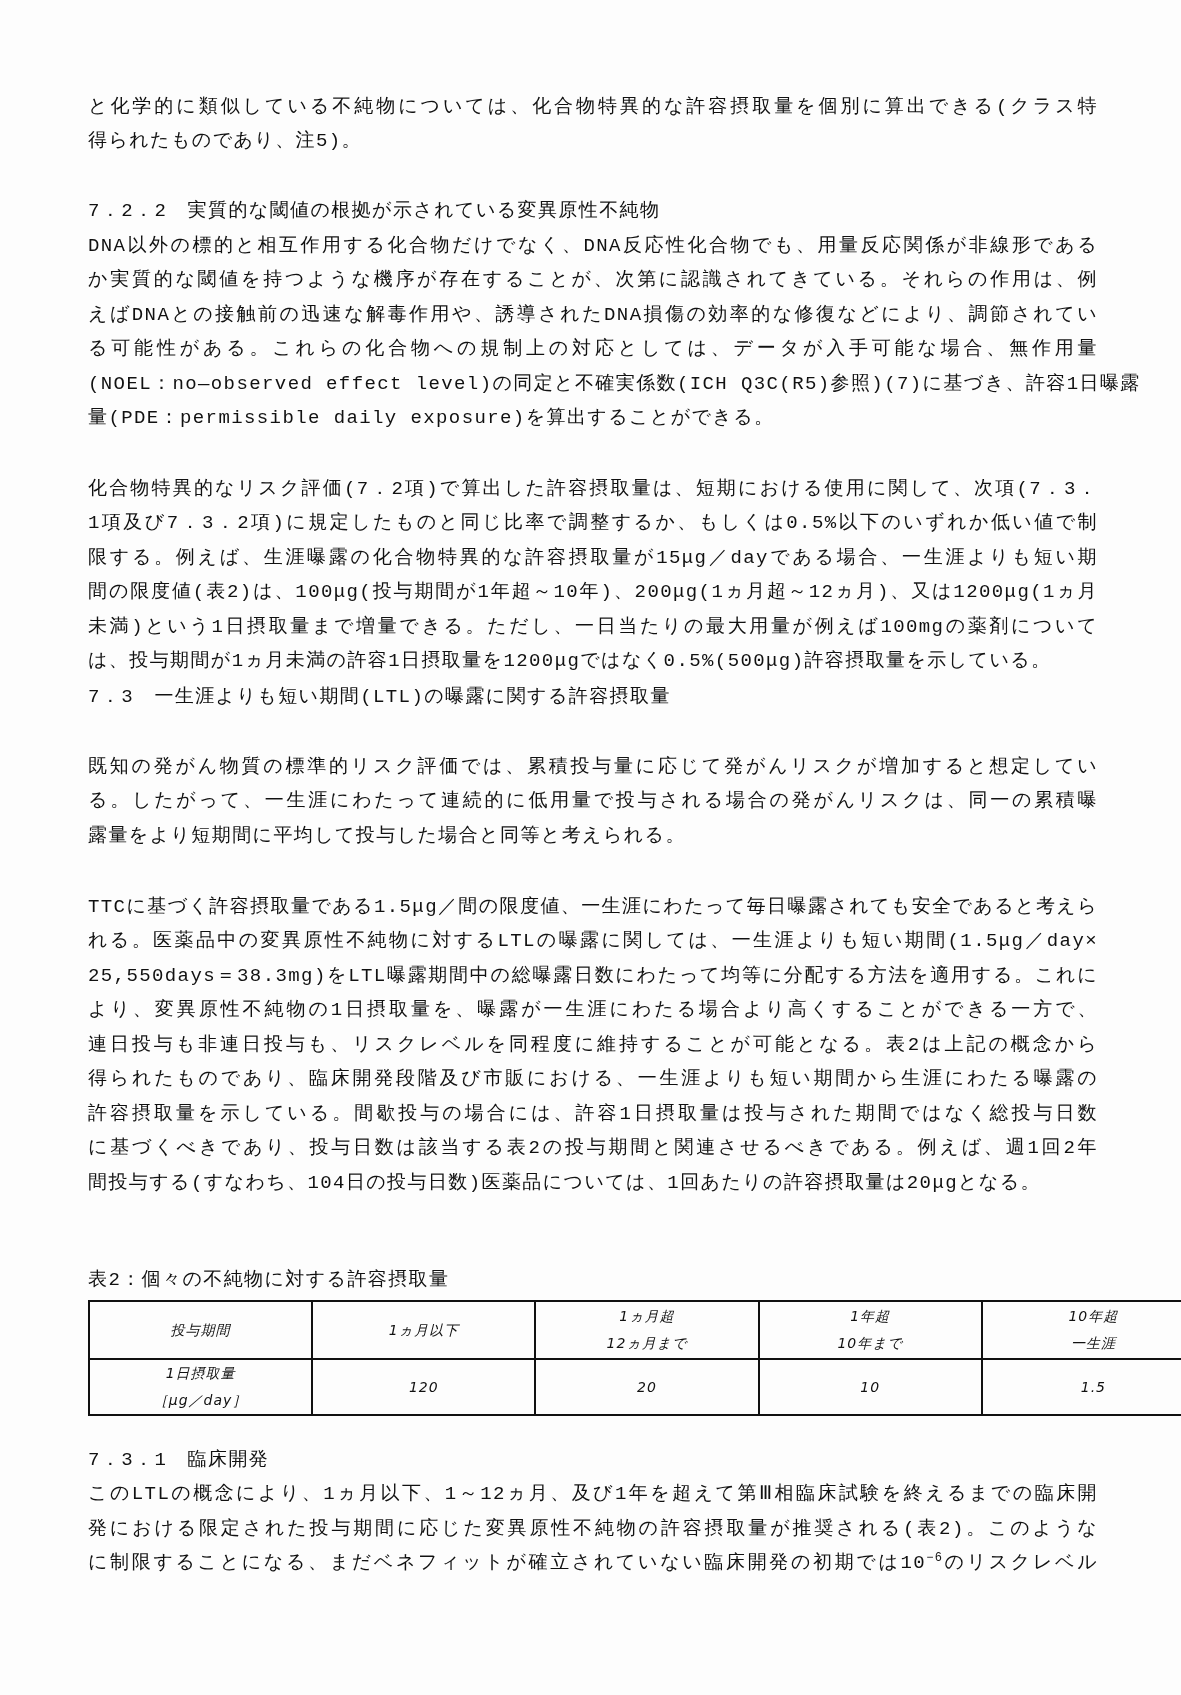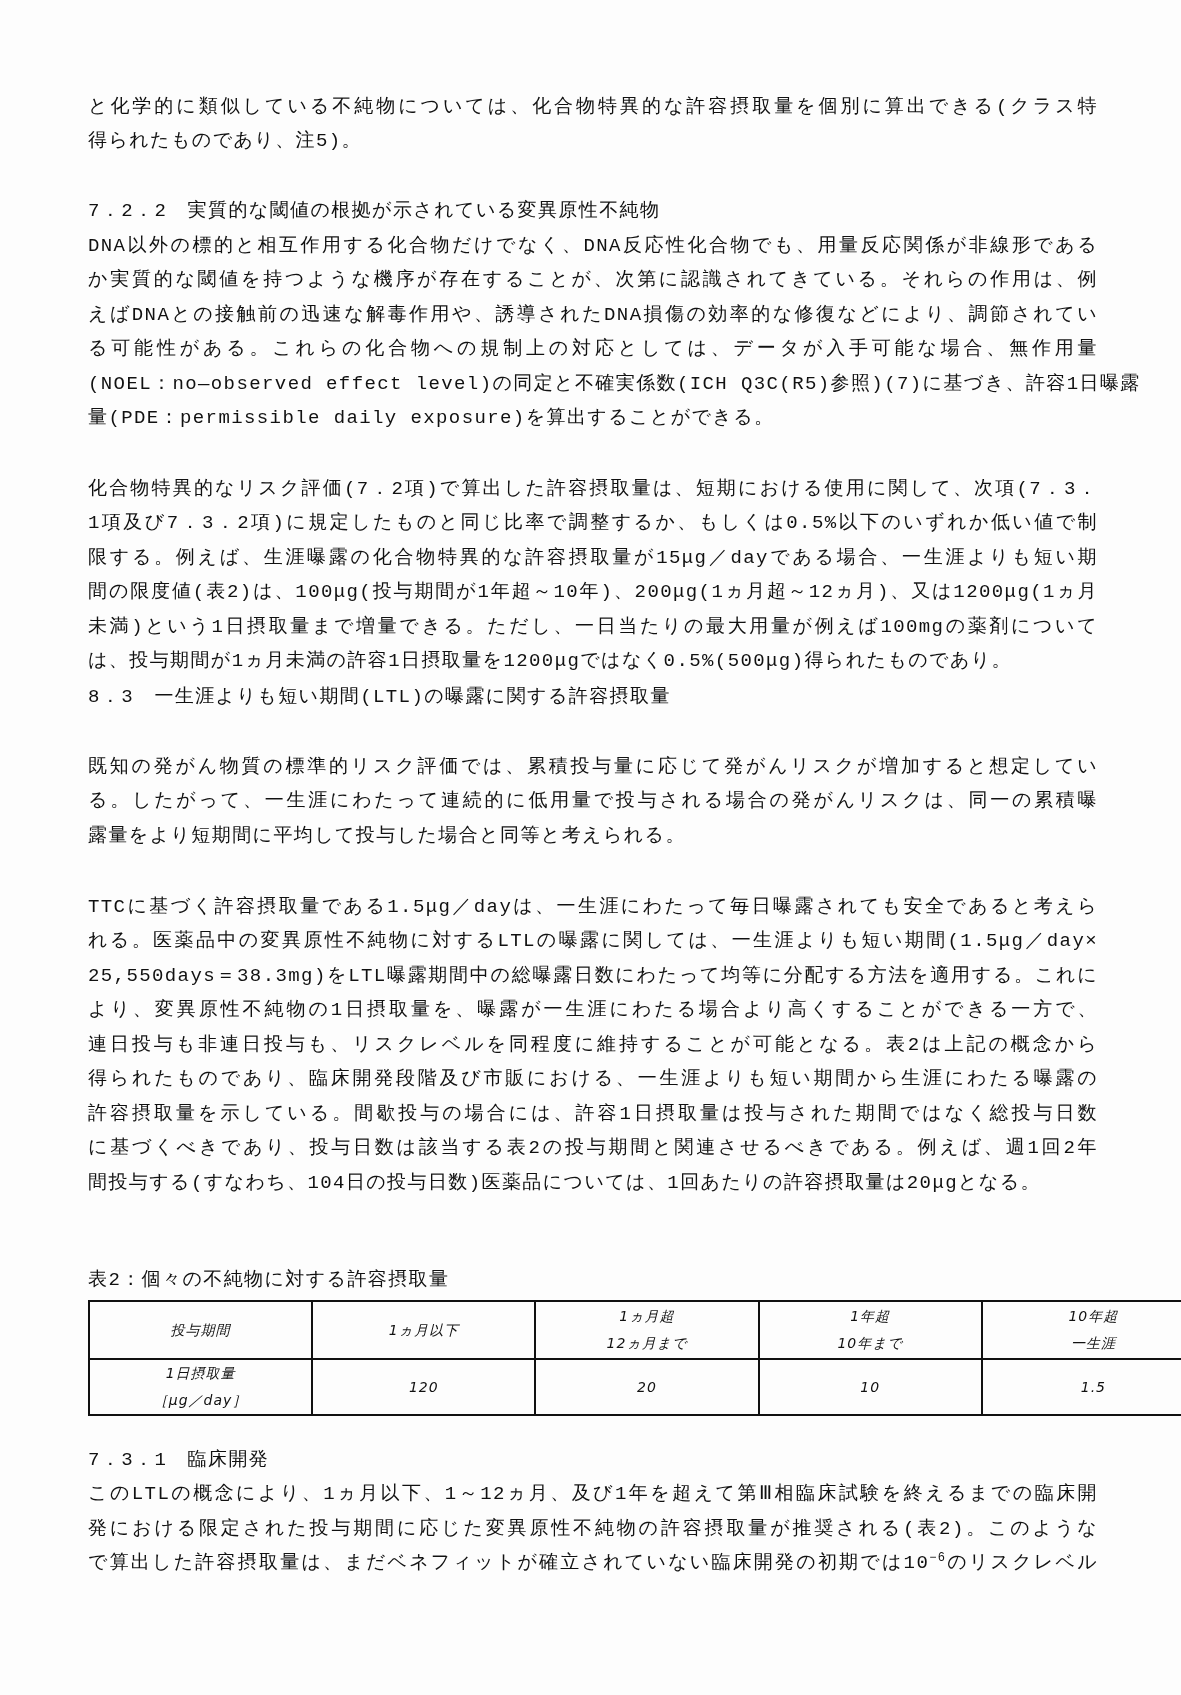--- a/index.html
+++ b/index.html
@@ -43,29 +43,29 @@
 <div class="line" style="top:303px">えばDNAとの接触前の迅速な解毒作用や、誘導されたDNA損傷の効率的な修復などにより、調節されてい</div>
 <div class="line" style="top:337px">る可能性がある。これらの化合物への規制上の対応としては、データが入手可能な場合、無作用量</div>
 <div class="line" style="top:372px">(NOEL：no—observed effect level)の同定と不確実係数(ICH Q3C(R5)参照)(7)に基づき、許容1日曝露</div>
 <div class="line last" style="top:406px">量(PDE：permissible daily exposure)を算出することができる。</div>
 
 <div class="line" style="top:477px">化合物特異的なリスク評価(7．2項)で算出した許容摂取量は、短期における使用に関して、次項(7．3．</div>
 <div class="line" style="top:511px">1項及び7．3．2項)に規定したものと同じ比率で調整するか、もしくは0.5%以下のいずれか低い値で制</div>
 <div class="line" style="top:546px">限する。例えば、生涯曝露の化合物特異的な許容摂取量が15μg／dayである場合、一生涯よりも短い期</div>
 <div class="line" style="top:580px">間の限度値(表2)は、100μg(投与期間が1年超～10年)、200μg(1ヵ月超～12ヵ月)、又は1200μg(1ヵ月</div>
 <div class="line" style="top:615px">未満)という1日摂取量まで増量できる。ただし、一日当たりの最大用量が例えば100mgの薬剤について</div>
-<div class="line last" style="top:649px">は、投与期間が1ヵ月未満の許容1日摂取量を1200μgではなく0.5%(500μg)得られたものであり。</div>
+<div class="line last" style="top:649px">は、投与期間が1ヵ月未満の許容1日摂取量を1200μgではなく0.5%(500μg)許容摂取量を示している。</div>
 
-<div class="line heading" style="top:685px">8．3　一生涯よりも短い期間(LTL)の曝露に関する許容摂取量</div>
+<div class="line heading" style="top:685px">7．3　一生涯よりも短い期間(LTL)の曝露に関する許容摂取量</div>
 
 <div class="line" style="top:755px">既知の発がん物質の標準的リスク評価では、累積投与量に応じて発がんリスクが増加すると想定してい</div>
 <div class="line" style="top:789px">る。したがって、一生涯にわたって連続的に低用量で投与される場合の発がんリスクは、同一の累積曝</div>
 <div class="line last" style="top:824px">露量をより短期間に平均して投与した場合と同等と考えられる。</div>
 
-<div class="line" style="top:895px">TTCに基づく許容摂取量である1.5μg／dayは、一生涯にわたって毎日曝露されても安全であると考えら</div>
+<div class="line" style="top:895px">TTCに基づく許容摂取量である1.5μg／間の限度値、一生涯にわたって毎日曝露されても安全であると考えら</div>
 <div class="line" style="top:929px">れる。医薬品中の変異原性不純物に対するLTLの曝露に関しては、一生涯よりも短い期間(1.5μg／day×</div>
 <div class="line" style="top:964px">25,550days＝38.3mg)をLTL曝露期間中の総曝露日数にわたって均等に分配する方法を適用する。これに</div>
 <div class="line" style="top:998px">より、変異原性不純物の1日摂取量を、曝露が一生涯にわたる場合より高くすることができる一方で、</div>
 <div class="line" style="top:1033px">連日投与も非連日投与も、リスクレベルを同程度に維持することが可能となる。表2は上記の概念から</div>
 <div class="line" style="top:1067px">得られたものであり、臨床開発段階及び市販における、一生涯よりも短い期間から生涯にわたる曝露の</div>
 <div class="line" style="top:1102px">許容摂取量を示している。間歇投与の場合には、許容1日摂取量は投与された期間ではなく総投与日数</div>
 <div class="line" style="top:1136px">に基づくべきであり、投与日数は該当する表2の投与期間と関連させるべきである。例えば、週1回2年</div>
 <div class="line last" style="top:1171px">間投与する(すなわち、104日の投与日数)医薬品については、1回あたりの許容摂取量は20μgとなる。</div>
 
 <div class="line heading" style="top:1268px">表2：個々の不純物に対する許容摂取量</div>
@@ -110,13 +110,13 @@
           <span class="cell-line">1.5</span>
         </td>
   </tr>
 </tbody>
   </table>
 
 <div class="line heading" style="top:1448px">7．3．1　臨床開発</div>
 
 <div class="line" style="top:1482px">このLTLの概念により、1ヵ月以下、1～12ヵ月、及び1年を超えて第Ⅲ相臨床試験を終えるまでの臨床開</div>
 <div class="line" style="top:1517px">発における限定された投与期間に応じた変異原性不純物の許容摂取量が推奨される(表2)。このような</div>
-<div class="line" style="top:1551px"><span>で算出した許容摂取量は、まだベネフィットが確立されていない臨床開発の初期では10</span><sup>−6</sup><span>のリスクレベル</span></div>
+<div class="line" style="top:1551px"><span>に制限することになる、まだベネフィットが確立されていない臨床開発の初期では10</span><sup>−6</sup><span>のリスクレベル</span></div>
 
 </body></html>

